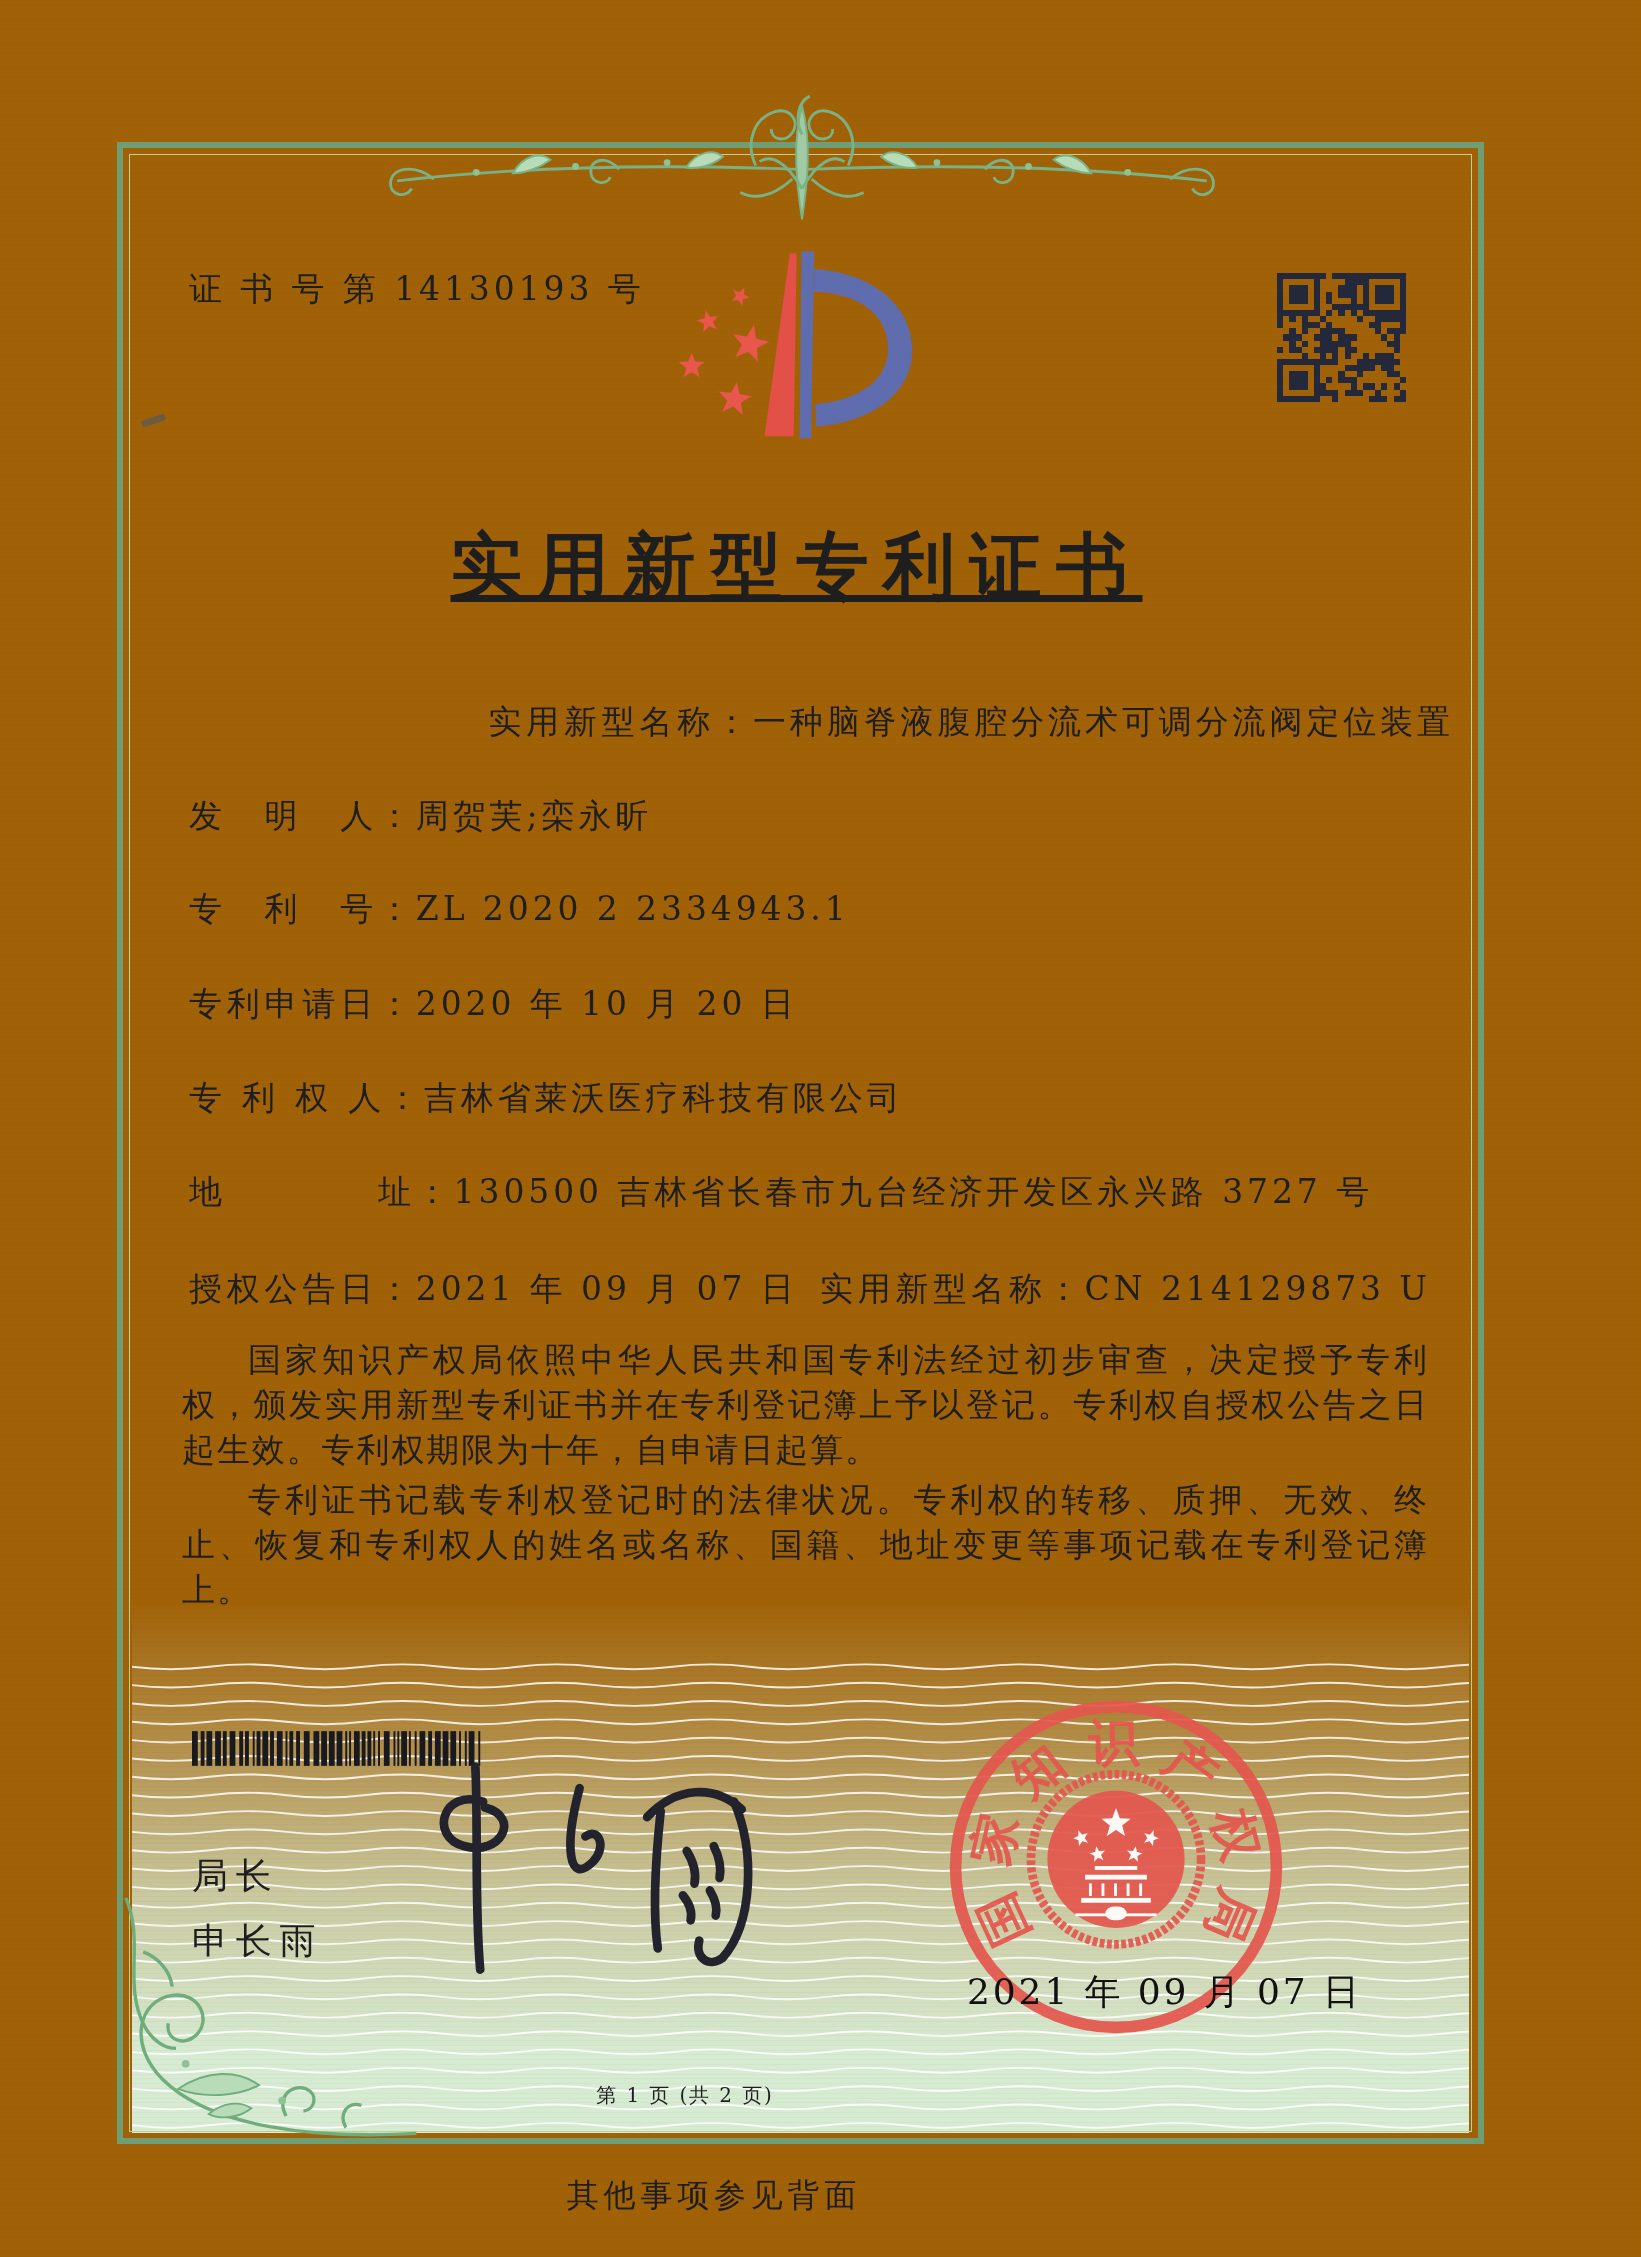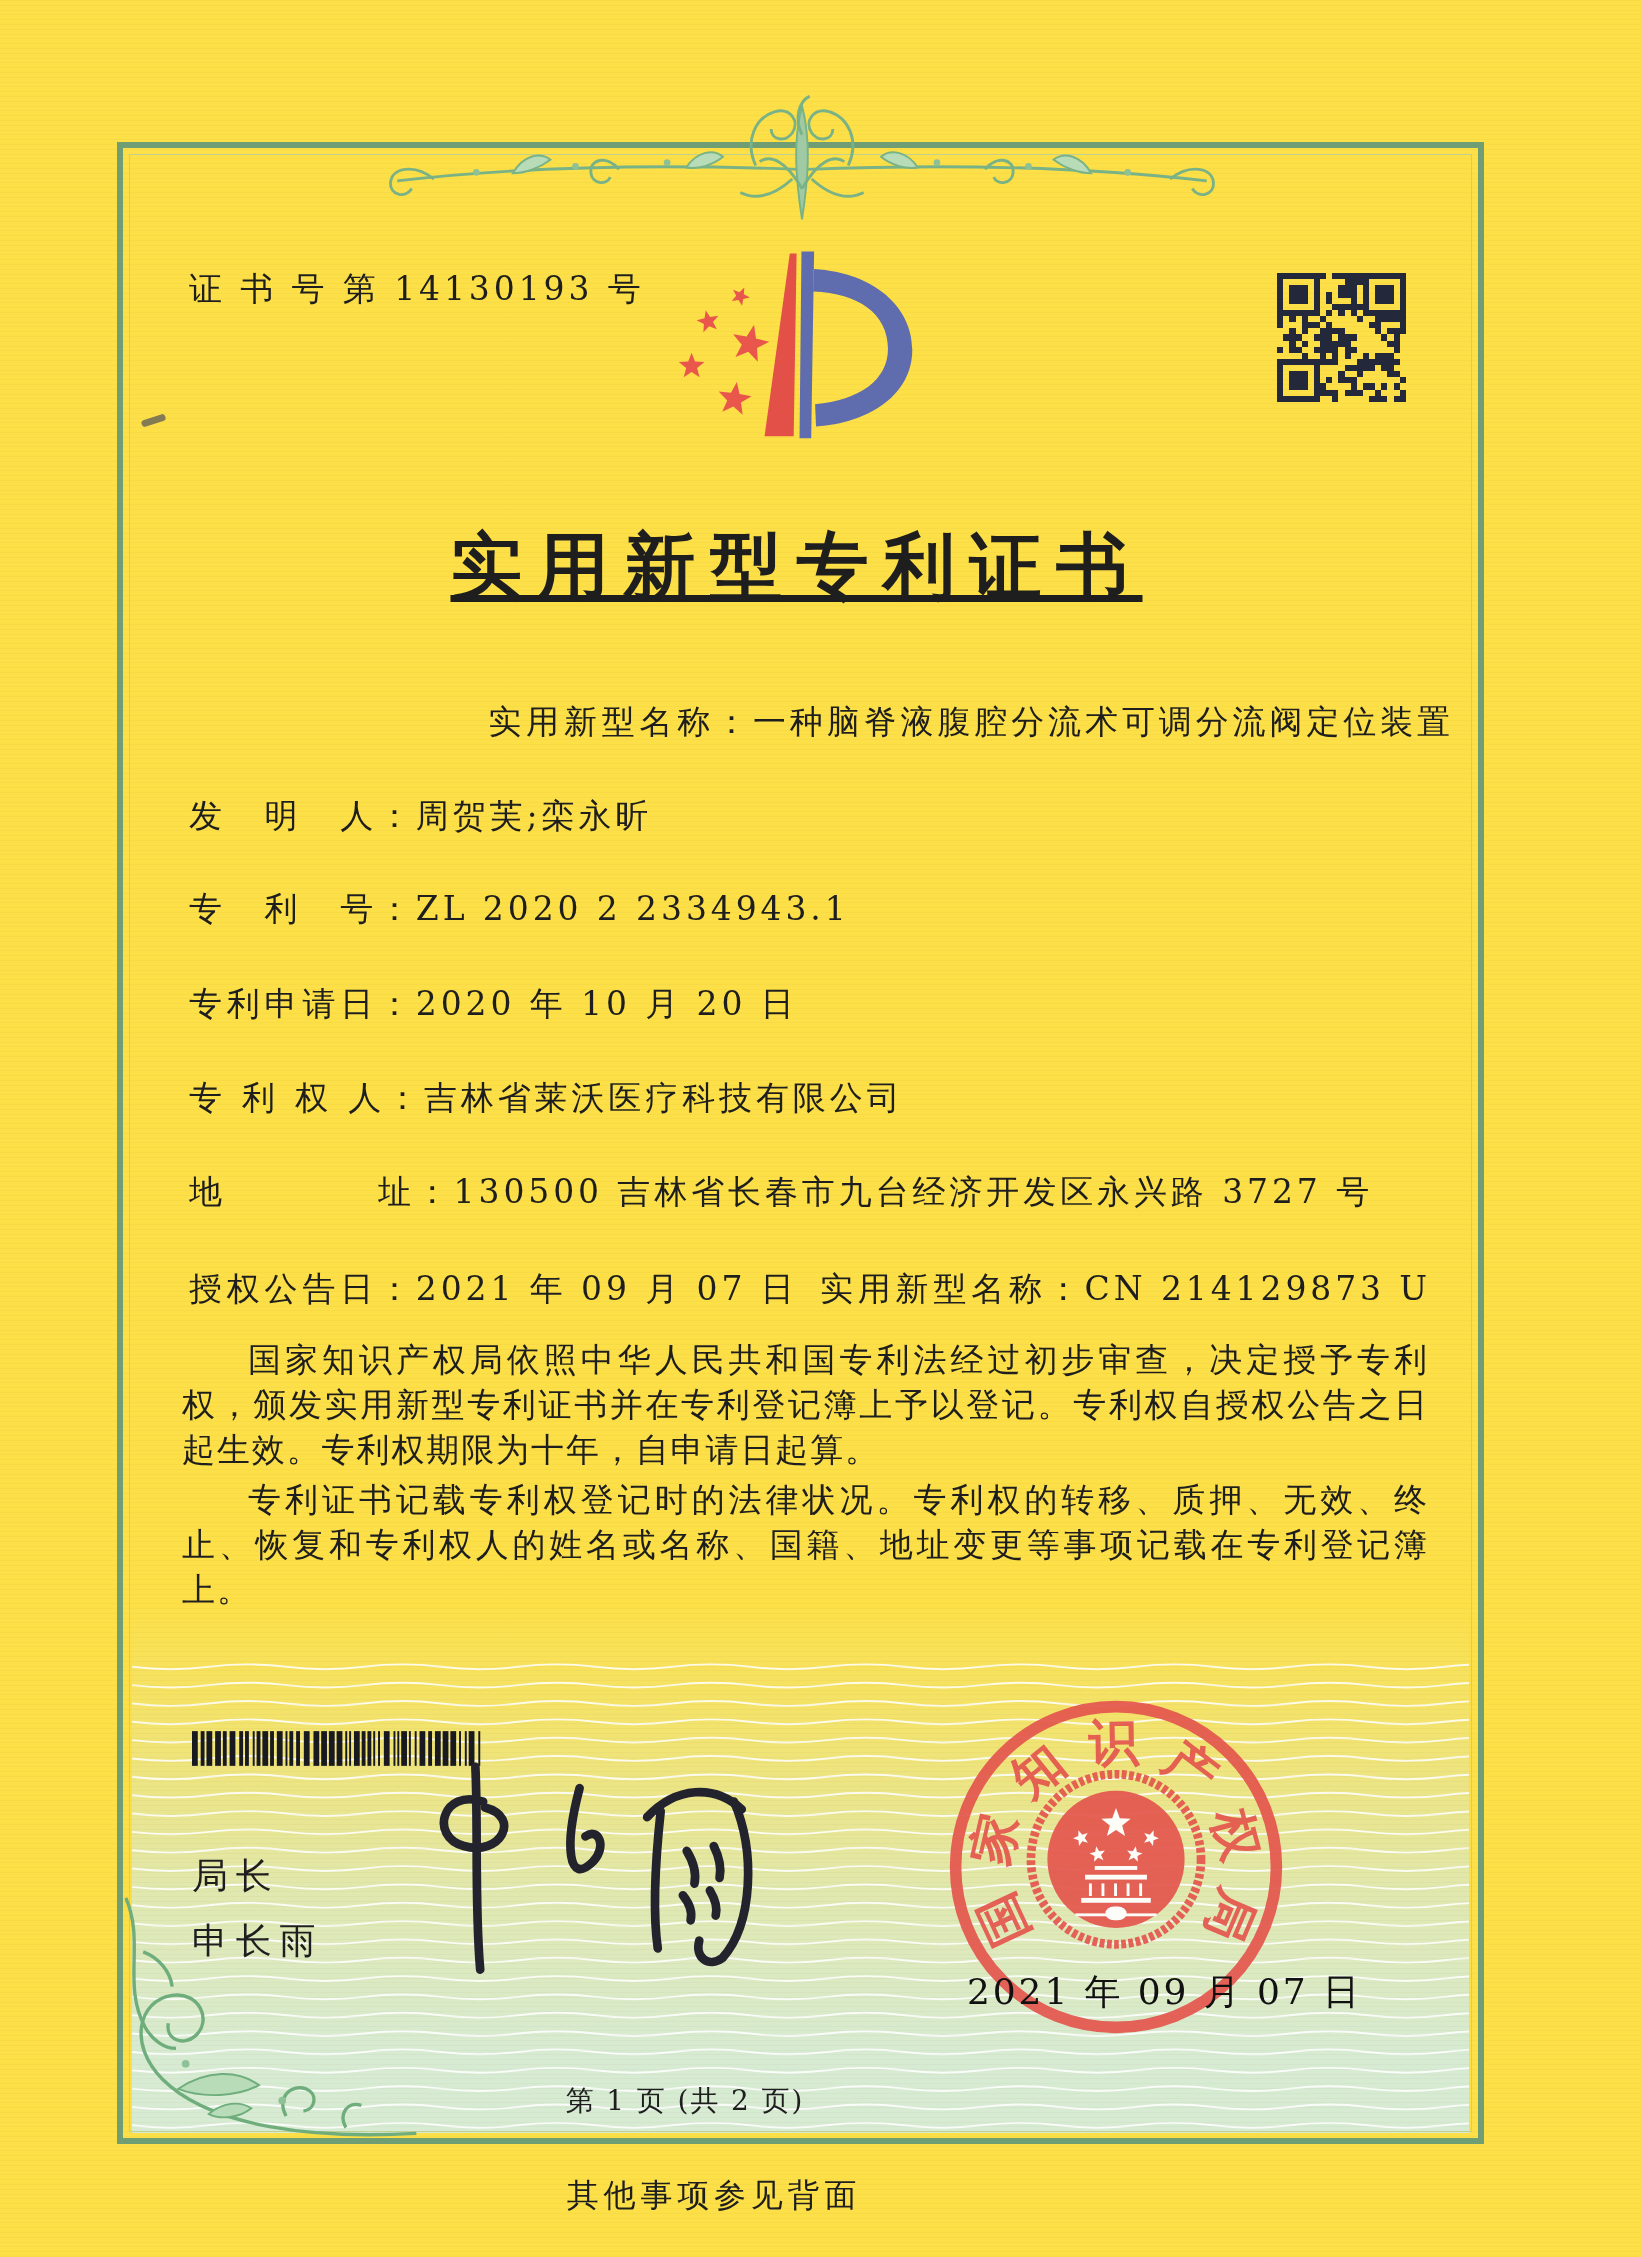--- a/index.html
+++ b/index.html
@@ -1,18 +1,18 @@
 <!DOCTYPE html>
 <html><head>
 <meta charset="utf-8">
 <style>
   html,body{margin:0;padding:0;background:#e9e8e4;}
   .page{
     position:relative;width:1641px;height:2257px;overflow:hidden;
-    background:#fde047;
+    background:#a16207;
     font-family:"DejaVu Serif","Liberation Serif",serif;
     color:#1e1e1e;
   }
   .paper-tex{
     position:absolute;inset:0;pointer-events:none;
     background:repeating-linear-gradient(180deg, rgba(120,120,110,0.045) 0 1px, rgba(255,255,255,0) 1px 4.8px);
     mix-blend-mode:multiply;z-index:1;
   }
   .frame{
     position:absolute;left:117px;top:142px;width:1355px;height:1990px;
@@ -32,21 +32,21 @@
   .title{left:111px;top:519px;width:1371px;text-align:center;font-size:72px;font-weight:bold;letter-spacing:14.5px;text-decoration:underline;}
   .row{left:189px;width:1265px;font-size:33px;letter-spacing:3.9px;white-space:nowrap;}
   .row .lab{letter-spacing:4.8px;}
   .grant2{position:absolute;left:631px;top:0;}
   .body-text{left:177px;top:1332px;width:1257px;font-size:33px;line-height:45px;text-align:justify;z-index:3;}
   .body-text p{margin:5px;text-indent:2em;letter-spacing:1.9px;}
   .heiti{font-family:"DejaVu Sans","Liberation Sans",sans-serif;}
   .juzhang{left:192px;top:1852px;font-size:36px;letter-spacing:7.7px;z-index:4;}
   .name{left:192px;top:1917px;font-size:36px;letter-spacing:7.7px;z-index:4;}
   .seal-date{left:967px;top:1968px;font-size:36px;letter-spacing:2.9px;z-index:6;color:#111;}
-  .footer-page{left:492px;top:2082px;width:386px;text-align:center;font-size:28px;letter-spacing:1.9px;z-index:4;}
+  .footer-page{left:492px;top:2082px;width:386px;text-align:center;font-size:20px;letter-spacing:1.9px;z-index:4;}
   .back-note{left:521px;top:2174px;width:386px;text-align:center;font-size:32px;letter-spacing:4.8px;z-index:3;}
   .artifact{left:141px;top:417px;width:25px;height:6.8px;background:#5a5a58;border-radius:3.9px;transform:rotate(-18deg);opacity:.75;z-index:3;}
   svg{display:block;}
 </style>
 </head>
 <body>
 
 <div class="page">
 
   <div class="green-band">

